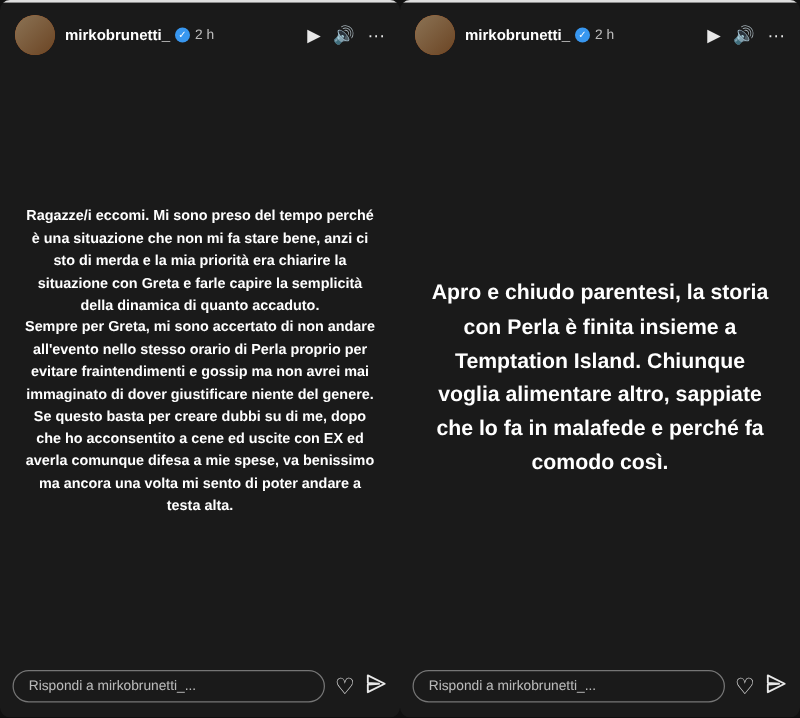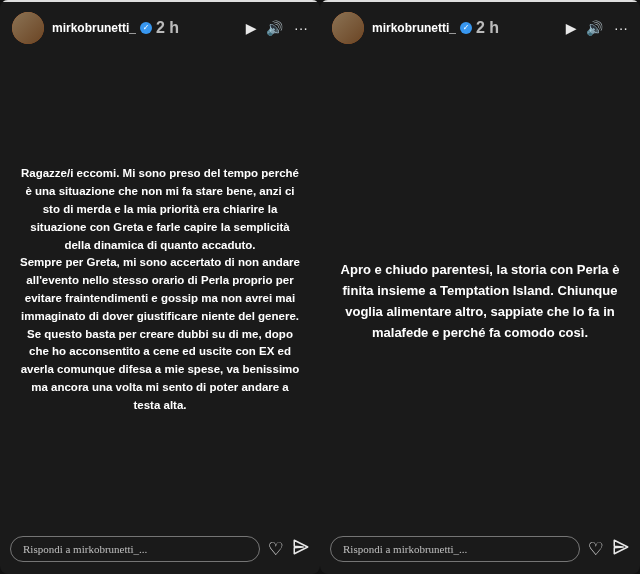--- a/index.html
+++ b/index.html
@@ -98,22 +98,21 @@
 
     .verified-icon::after {
       content: '✓';
       color: #fff;
       font-size: 8px;
       line-height: 1;
     }
 
     .time-label {
       color: rgba(255,255,255,0.7);
-      font-size: 16px;
-      font-weight: bold;
+      font-size: 11px;
     }
 
     .story-controls {
       display: flex;
       align-items: center;
       gap: 10px;
       margin-left: auto;
     }
 
     .control-icon {
@@ -147,21 +146,20 @@
 
     .reply-input {
       flex: 1;
       border: 1px solid rgba(255,255,255,0.4);
       border-radius: 20px;
       padding: 6px 12px;
       background: transparent;
       color: rgba(255,255,255,0.7);
       font-size: 11px;
       display: flex;
-      font-family: Liberation Serif, serif;
     }
 
     .footer-icon {
       color: rgba(255,255,255,0.9);
       font-size: 18px;
       cursor: pointer;
     }
   </style>
 </head>
 <body>
@@ -221,21 +219,21 @@
         <span class="time-label">2 h</span>
       </div>
       <div class="story-controls">
         <span class="control-icon">▶</span>
         <span class="control-icon">🔊</span>
         <span class="control-icon">···</span>
       </div>
     </div>
 
     <div class="story-content">
-      <p class="story-text" style="font-size:13px; line-height:1.6;margin-top:24px;">Apro e chiudo parentesi, la storia con Perla è finita insieme a Temptation Island. Chiunque voglia alimentare altro, sappiate che lo fa in malafede e perché fa comodo così.</p>
+      <p class="story-text" style="font-size:17px; line-height:1.6;margin-top:24px;">Apro e chiudo parentesi, la storia con Perla è finita insieme a Temptation Island. Chiunque voglia alimentare altro, sappiate che lo fa in malafede e perché fa comodo così.</p>
     </div>
 
     <div class="story-footer">
       <div class="reply-input">
         <span>Rispondi a mirkobrunetti_...</span>
       </div>
       <span class="footer-icon">♡</span>
       <span class="footer-icon">
         <svg width="18" height="18" viewBox="0 0 24 24" fill="none" stroke="rgba(255,255,255,0.9)" stroke-width="2" stroke-linecap="round" stroke-linejoin="round">
           <polygon points="3,3 21,12 3,21 3,13 15,12 3,11"></polygon>

